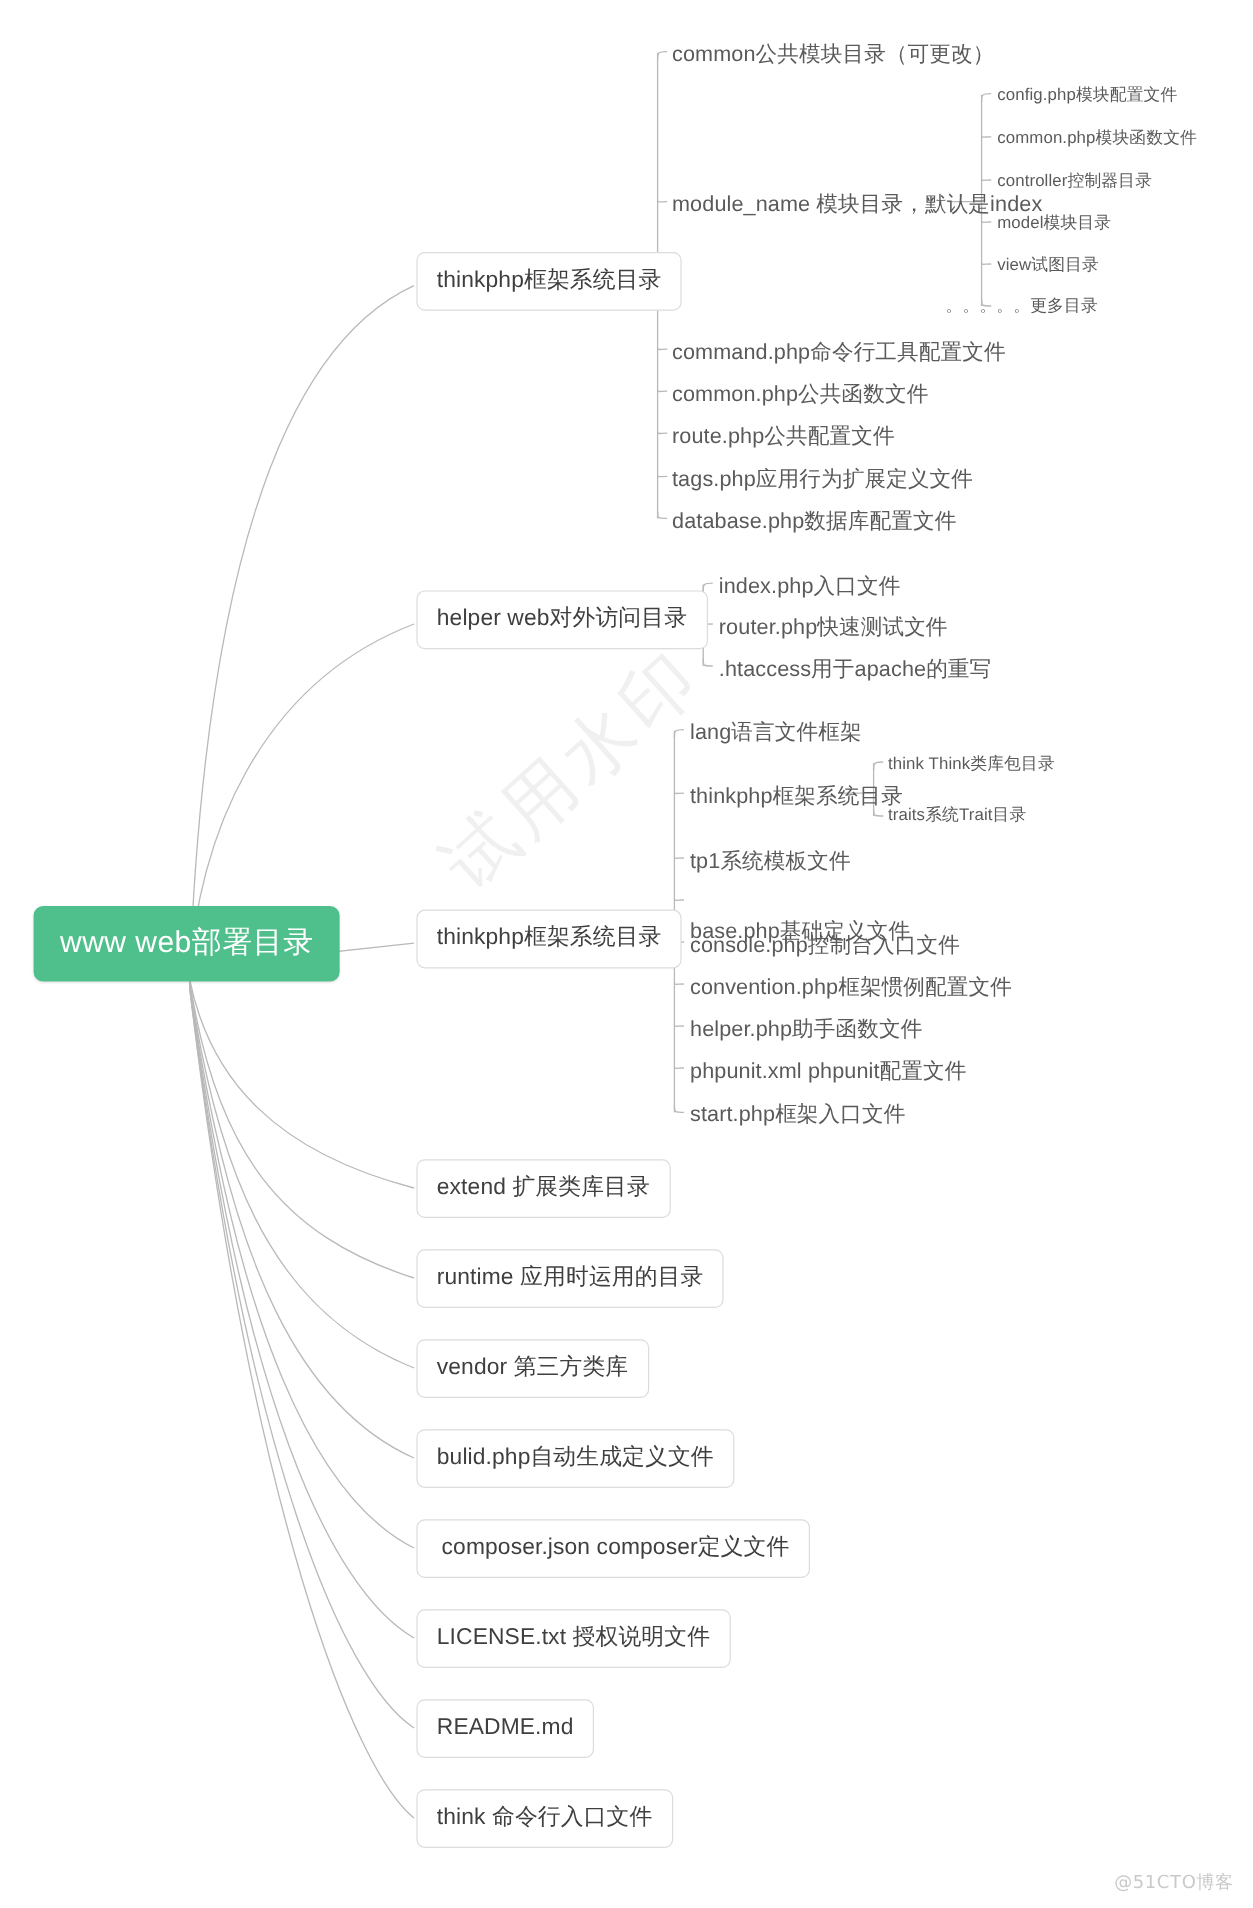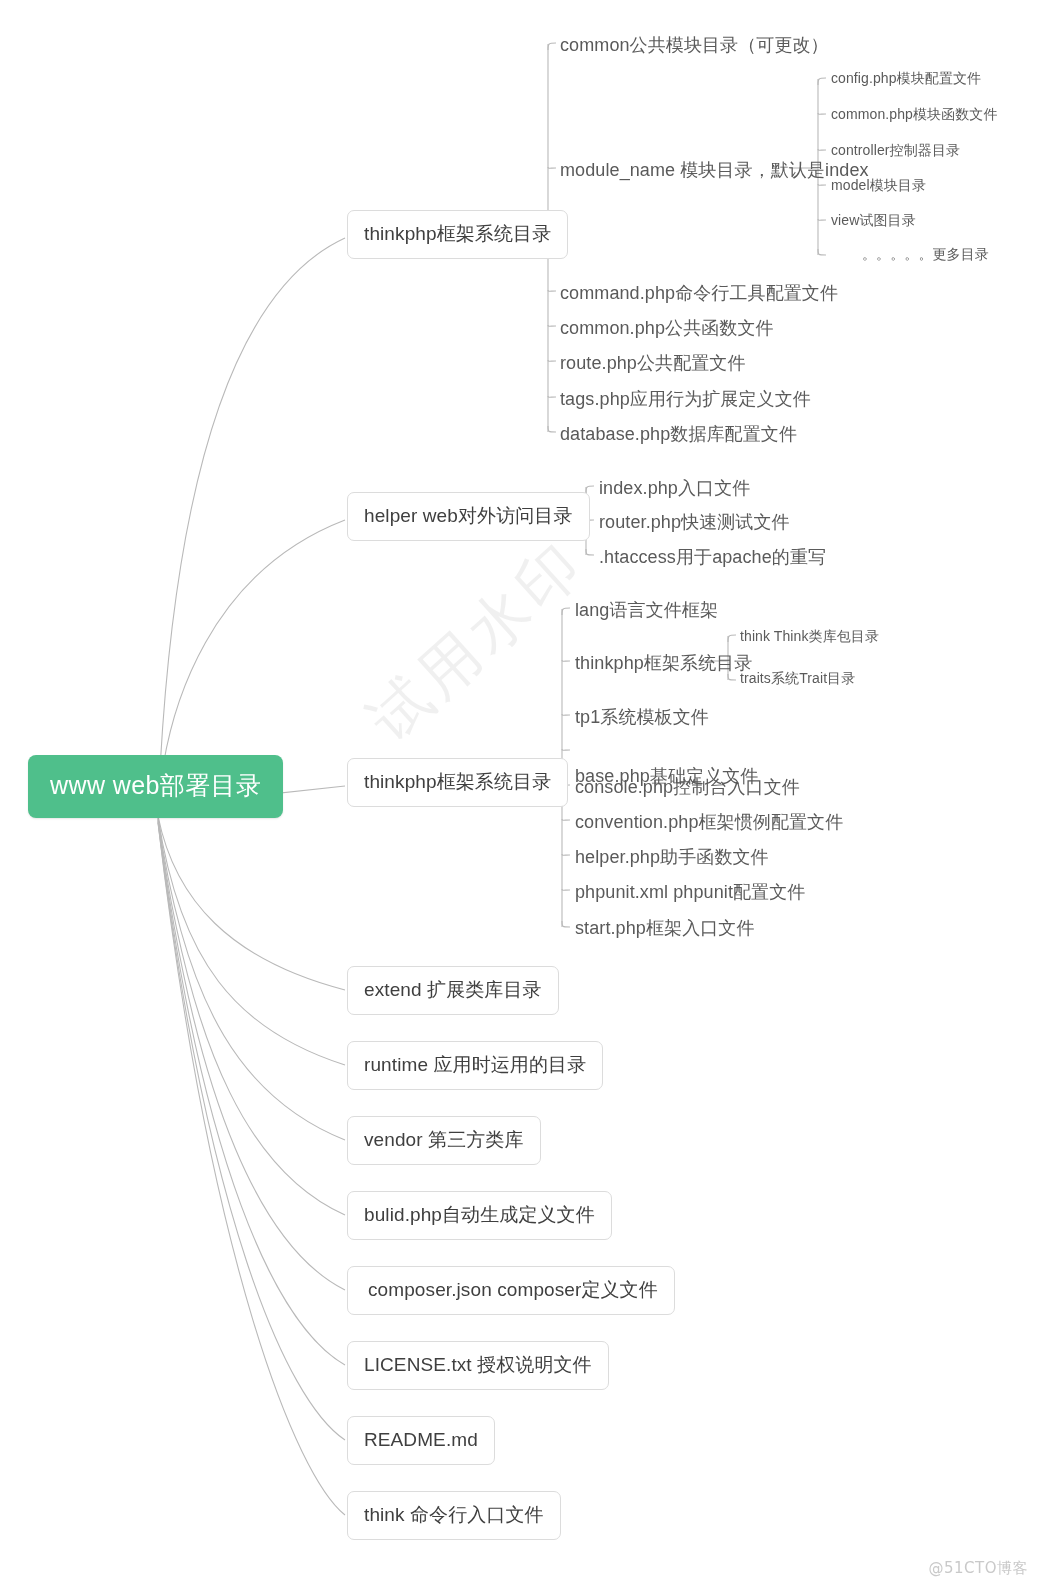--- a/index.html
+++ b/index.html
@@ -199,21 +199,21 @@
   <div class="node leaf-node sub" style="left:831px; top:71px;">config.php模块配置文件</div>
 
   <div class="node leaf-node sub" style="left:831px; top:107px;">common.php模块函数文件</div>
 
   <div class="node leaf-node sub" style="left:831px; top:143px;">controller控制器目录</div>
 
   <div class="node leaf-node sub" style="left:831px; top:178px;">model模块目录</div>
 
   <div class="node leaf-node sub" style="left:831px; top:213px;">view试图目录</div>
 
-  <div class="node leaf-node sub" style="left:862px; top:247px;">。。。。。更多目录</div>
+  <div class="node leaf-node sub" style="left:788px; top:247px;">。。。。。更多目录</div>
 
   <div class="node leaf-node" style="left:599px; top:479px;">index.php入口文件</div>
 
   <div class="node leaf-node" style="left:599px; top:513px;">router.php快速测试文件</div>
 
   <div class="node leaf-node" style="left:599px; top:548px;">.htaccess用于apache的重写</div>
 
   <div class="node leaf-node" style="left:575px; top:601px;">lang语言文件框架</div>
 
   <div class="node leaf-node" style="left:575px; top:654px;">thinkphp框架系统目录</div>

